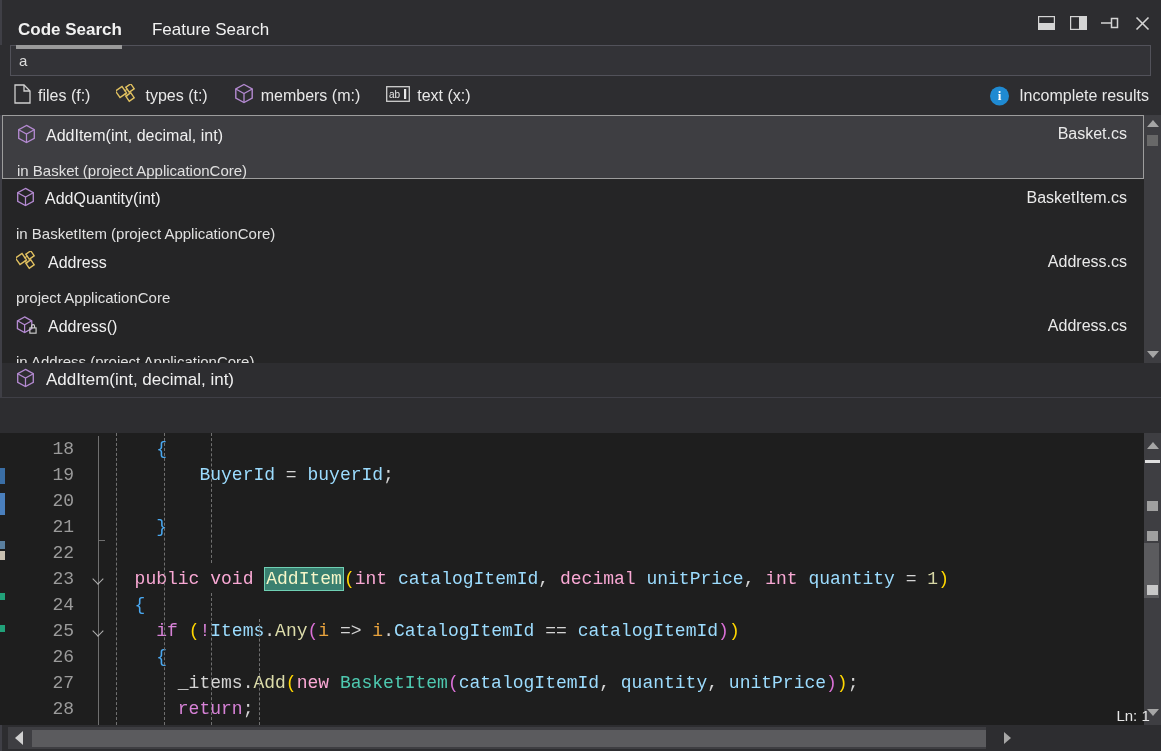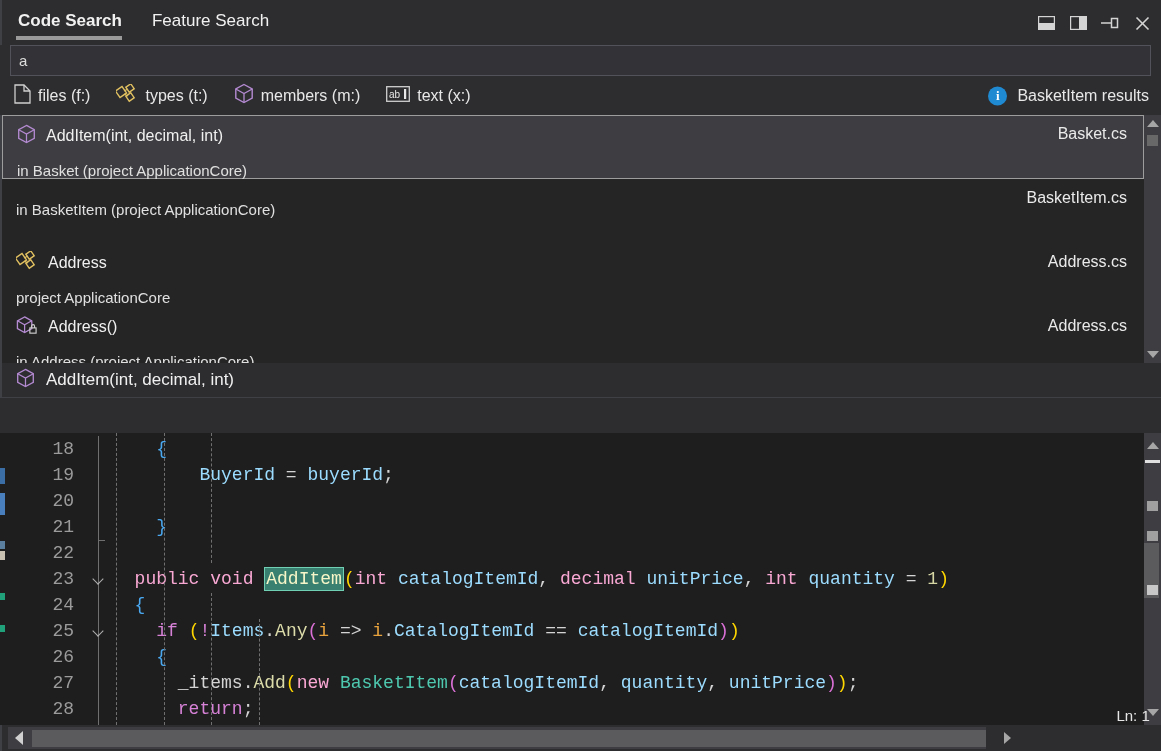--- a/index.html
+++ b/index.html
@@ -18,21 +18,21 @@
 
   
   .titlebar {
     height: 45px;
     background: #2d2d30;
     display: flex; align-items: flex-start;
     position: relative;
     flex: 0 0 auto;
     border-left: 2px solid #3f3f46;
   }
-  .tabs { display: flex; align-items: center; padding-left: 14px; padding-top: 11px; }
+  .tabs { display: flex; align-items: center; padding-left: 14px; padding-top: 20px; }
   .tab {
     position: relative;
     font-size: 17px;
     color: #f1f1f1;
     padding: 0 10px 9px 2px;
     margin-right: 18px;
     cursor: pointer;
     white-space: nowrap;
   }
   .tab.active { font-weight: bold; }
@@ -349,21 +349,21 @@
           <rect x="0.7" y="1.7" width="22.6" height="14.6" fill="none" stroke="#cfcfcf" stroke-width="1.3"></rect>
           <text x="3" y="13" font-family="Liberation Sans, sans-serif" font-size="10" fill="#e8e8e8">ab</text>
           <rect x="18" y="4" width="2.2" height="10" fill="#e8e8e8"></rect>
         </svg>
       </span>
       <span>text (x:)</span>
     </div>
 
     <div class="incomplete">
       <span class="infoicon">i</span>
-      <span>BasketItem results</span>
+      <span>Incomplete results</span>
     </div>
   </div>
 
   <div class="results">
     <div class="resultlist">
 
       <div class="row selected">
         <div class="line1">
           <span>
             <svg width="19" height="20" viewBox="0 0 20 21">
@@ -371,20 +371,29 @@
               <path d="M1.8 6 L10 10.5 L18.2 6 M10 10.5 V19.5" fill="none" stroke="#b48ad1" stroke-width="1.3"></path>
             </svg>
           </span>
           <span>AddItem(int, decimal, int)</span>
         </div>
         <div class="line2">in Basket (project ApplicationCore)</div>
         <div class="fname">Basket.cs</div>
       </div>
 
       <div class="row">
+        <div class="line1">
+          <span>
+            <svg width="19" height="20" viewBox="0 0 20 21">
+              <path d="M10 1.5 L18.2 6 V15 L10 19.5 L1.8 15 V6 Z" fill="none" stroke="#b48ad1" stroke-width="1.4"></path>
+              <path d="M1.8 6 L10 10.5 L18.2 6 M10 10.5 V19.5" fill="none" stroke="#b48ad1" stroke-width="1.3"></path>
+            </svg>
+          </span>
+          <span>AddQuantity(int)</span>
+        </div>
         <div class="line2">in BasketItem (project ApplicationCore)</div>
         <div class="fname">BasketItem.cs</div>
       </div>
 
       <div class="row">
         <div class="line1">
           <span>
             <svg width="22" height="20" viewBox="0 0 22 20">
               <rect x="1" y="4" width="8" height="8" fill="none" stroke="#e0c060" stroke-width="1.4" transform="rotate(-35 5 8)"></rect>
               <rect x="11" y="1" width="6" height="6" fill="none" stroke="#e0c060" stroke-width="1.4" transform="rotate(-35 14 4)"></rect>

